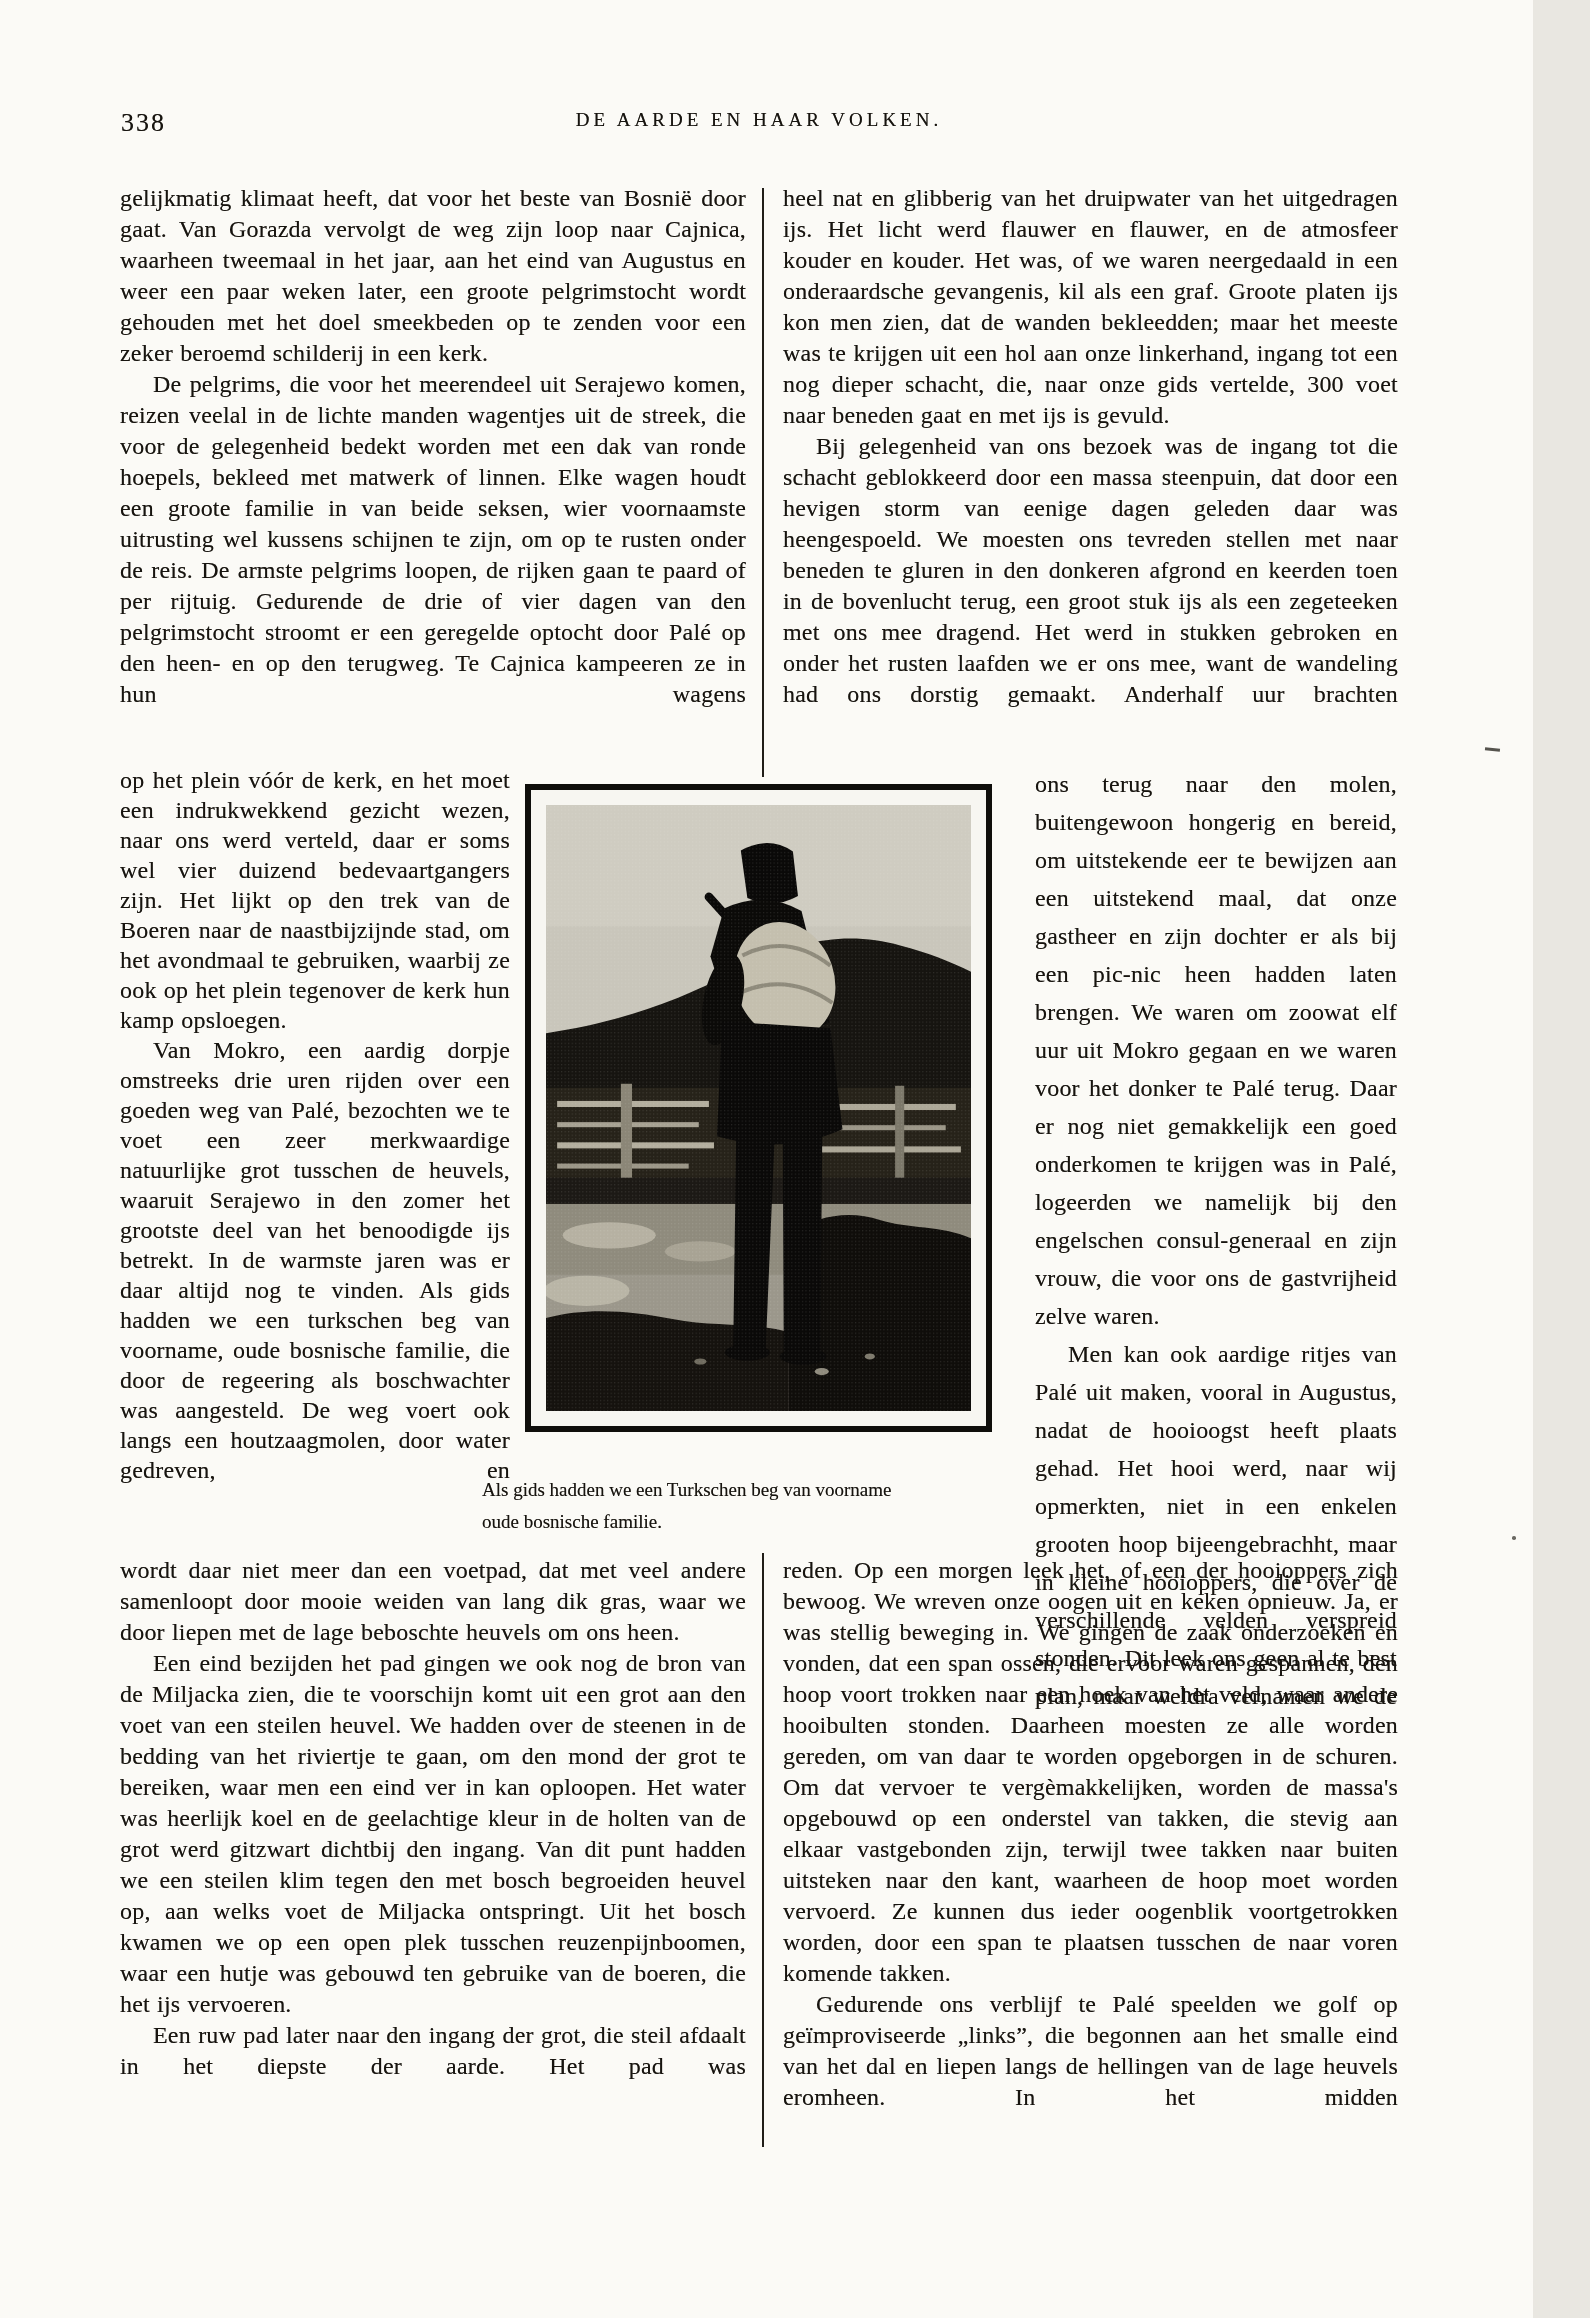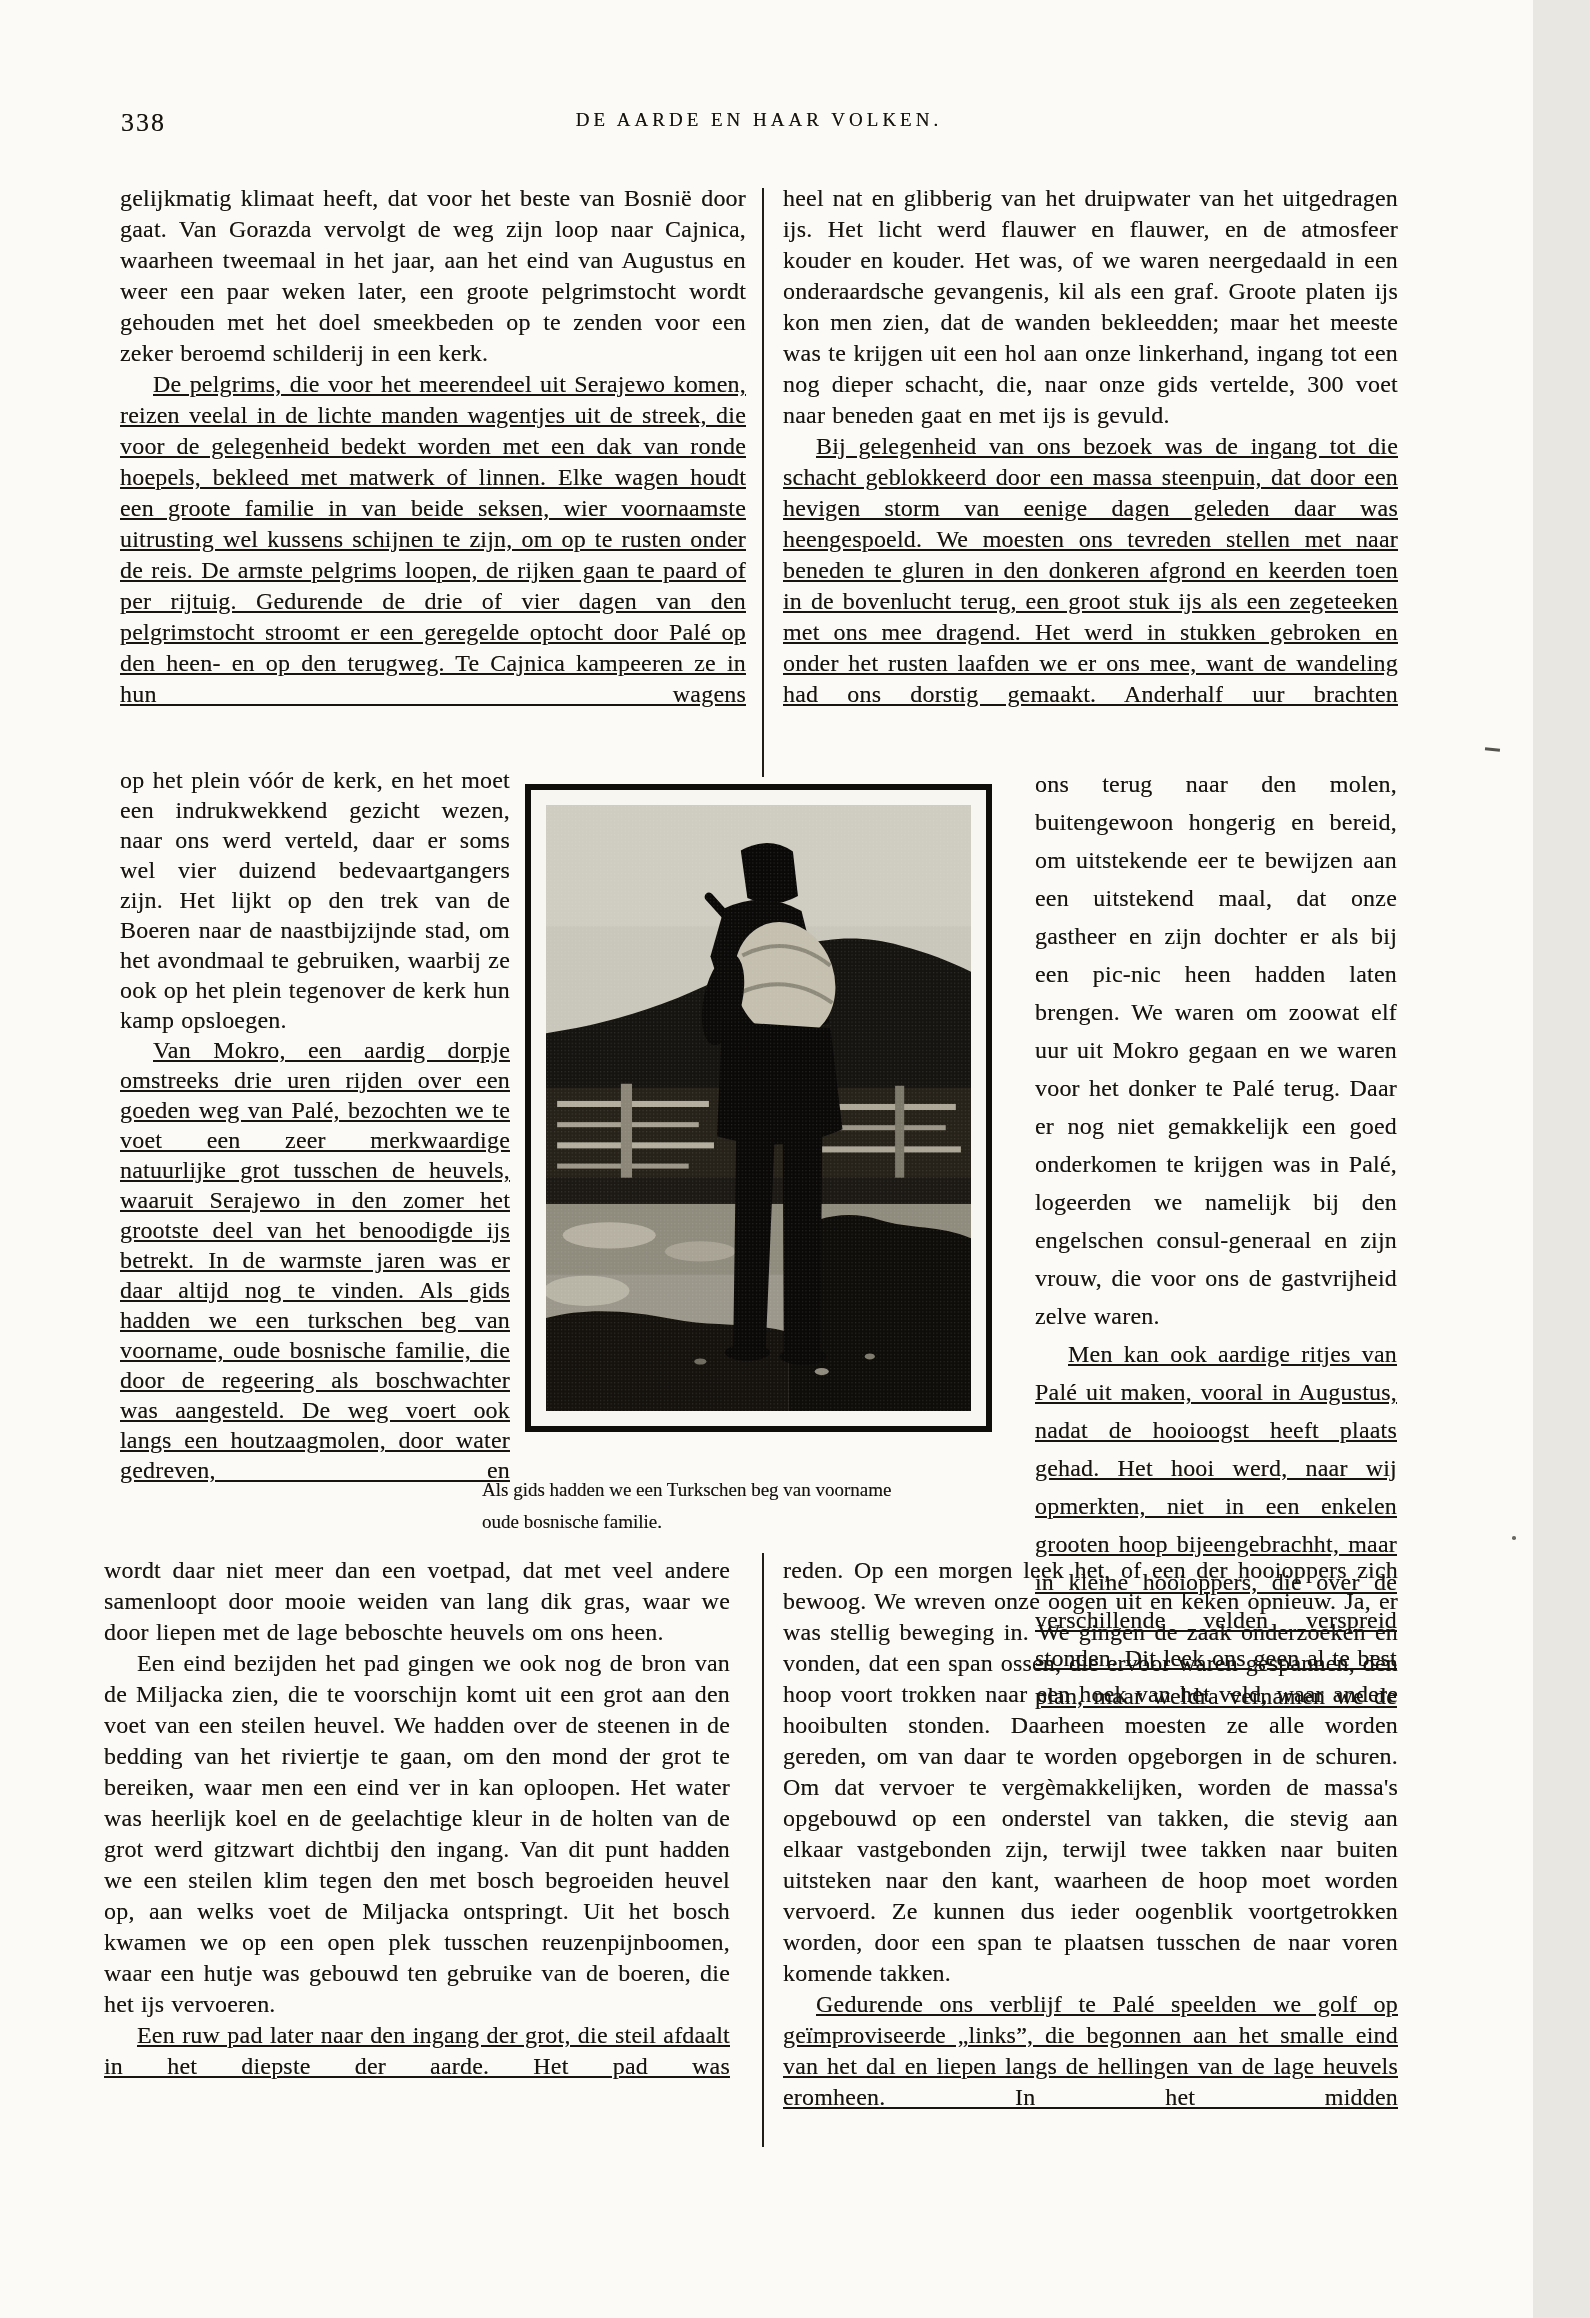--- a/index.html
+++ b/index.html
@@ -44,24 +44,24 @@
     text-align: justify;
     word-spacing: 1px;
     letter-spacing: 0.2px;
     text-shadow: 0 0 0.6px rgba(23,20,15,0.5);
   }
   .textblock p {
     margin: 0;
     padding: 0;
   }
   .textblock p.ind { text-indent: 33px; }
-  .textblock p.cont { text-align-last: justify; text-decoration: underline; }
+  .textblock p.cont { text-align-last: justify; }
   #left-wide-top    { left: 120px;  top: 183px;  width: 626px; }
   #left-narrow      { left: 120px;  top: 765px; width: 390px;  line-height: 30px; }
-  #left-wide-bottom { left: 104px;  top: 1555px; width: 626px; }
+  #left-wide-bottom { left: 120px;  top: 1555px; width: 626px; }
   #right-wide-top   { left: 783px; top: 183px;  width: 615px; }
   #right-narrow     { left: 1035px; top: 765px; width: 362px;  line-height: 38px; }
   #right-wide-bottom{ left: 783px; top: 1555px; width: 615px; }
   
   .col-rule {
     position: absolute;
     left: 762px;
     width: 1.5px;
     background: #201d17;
   }

